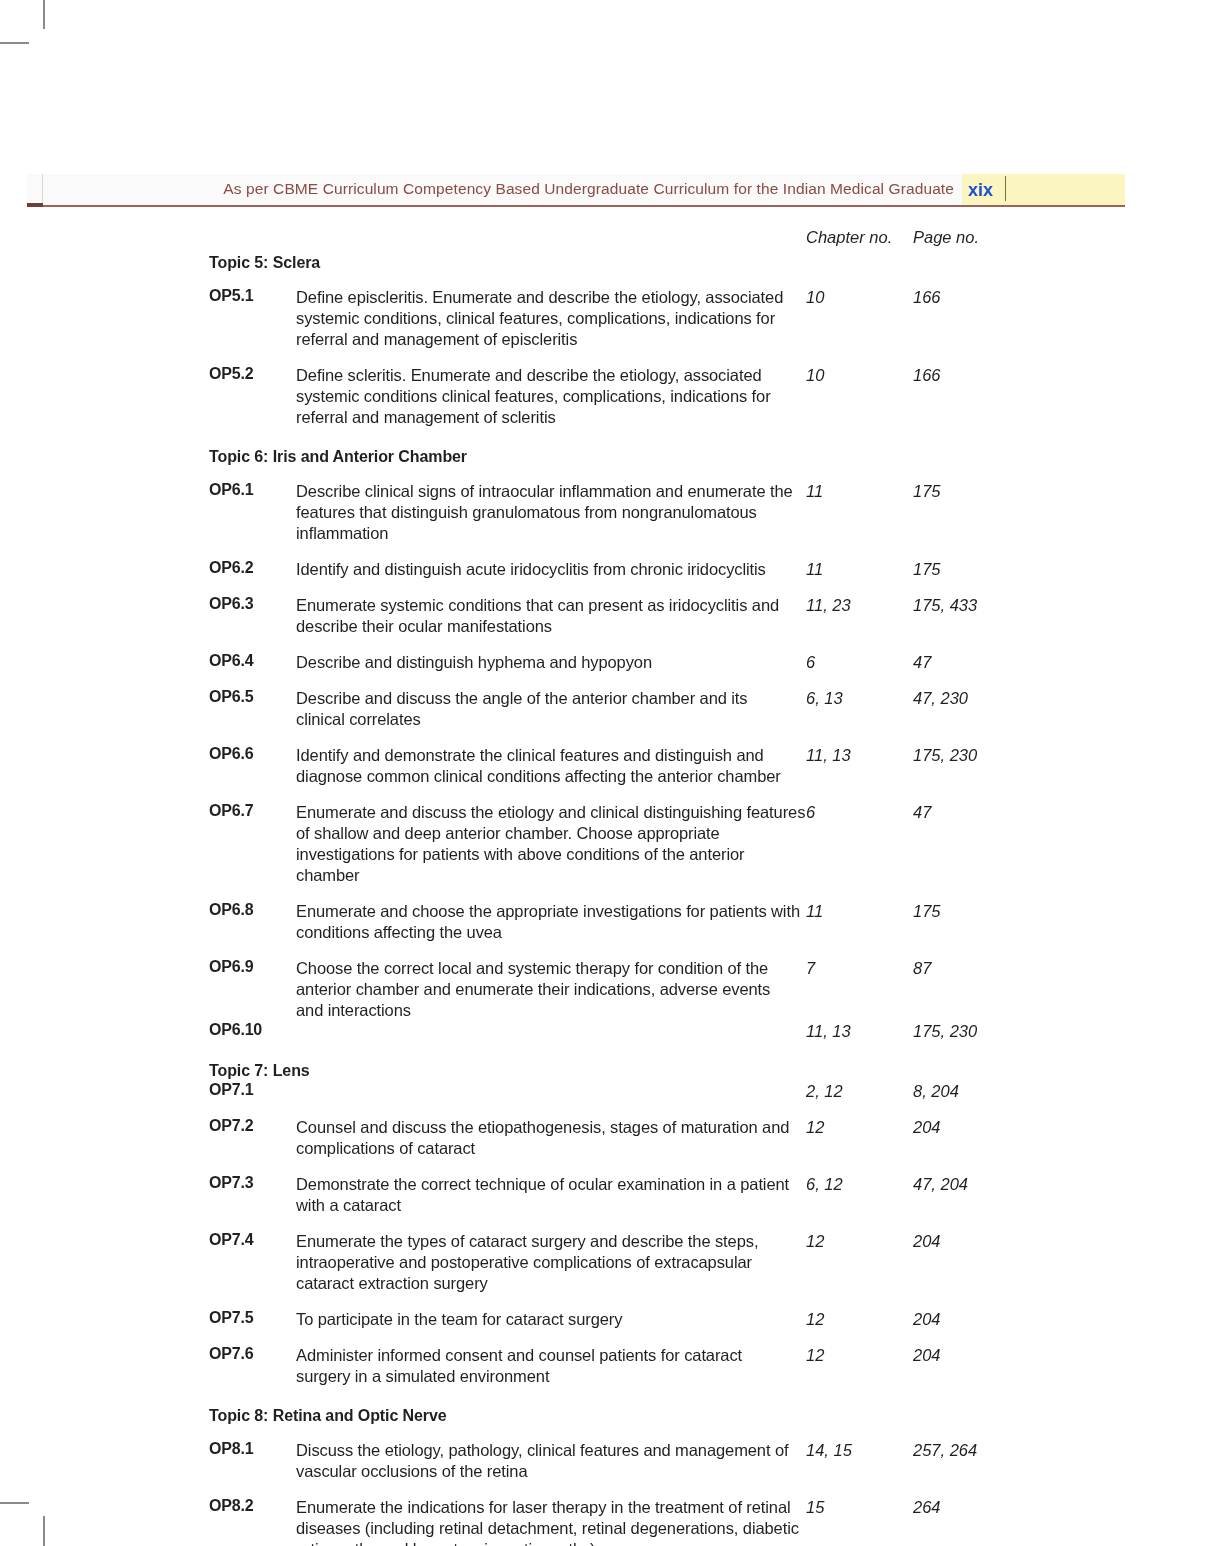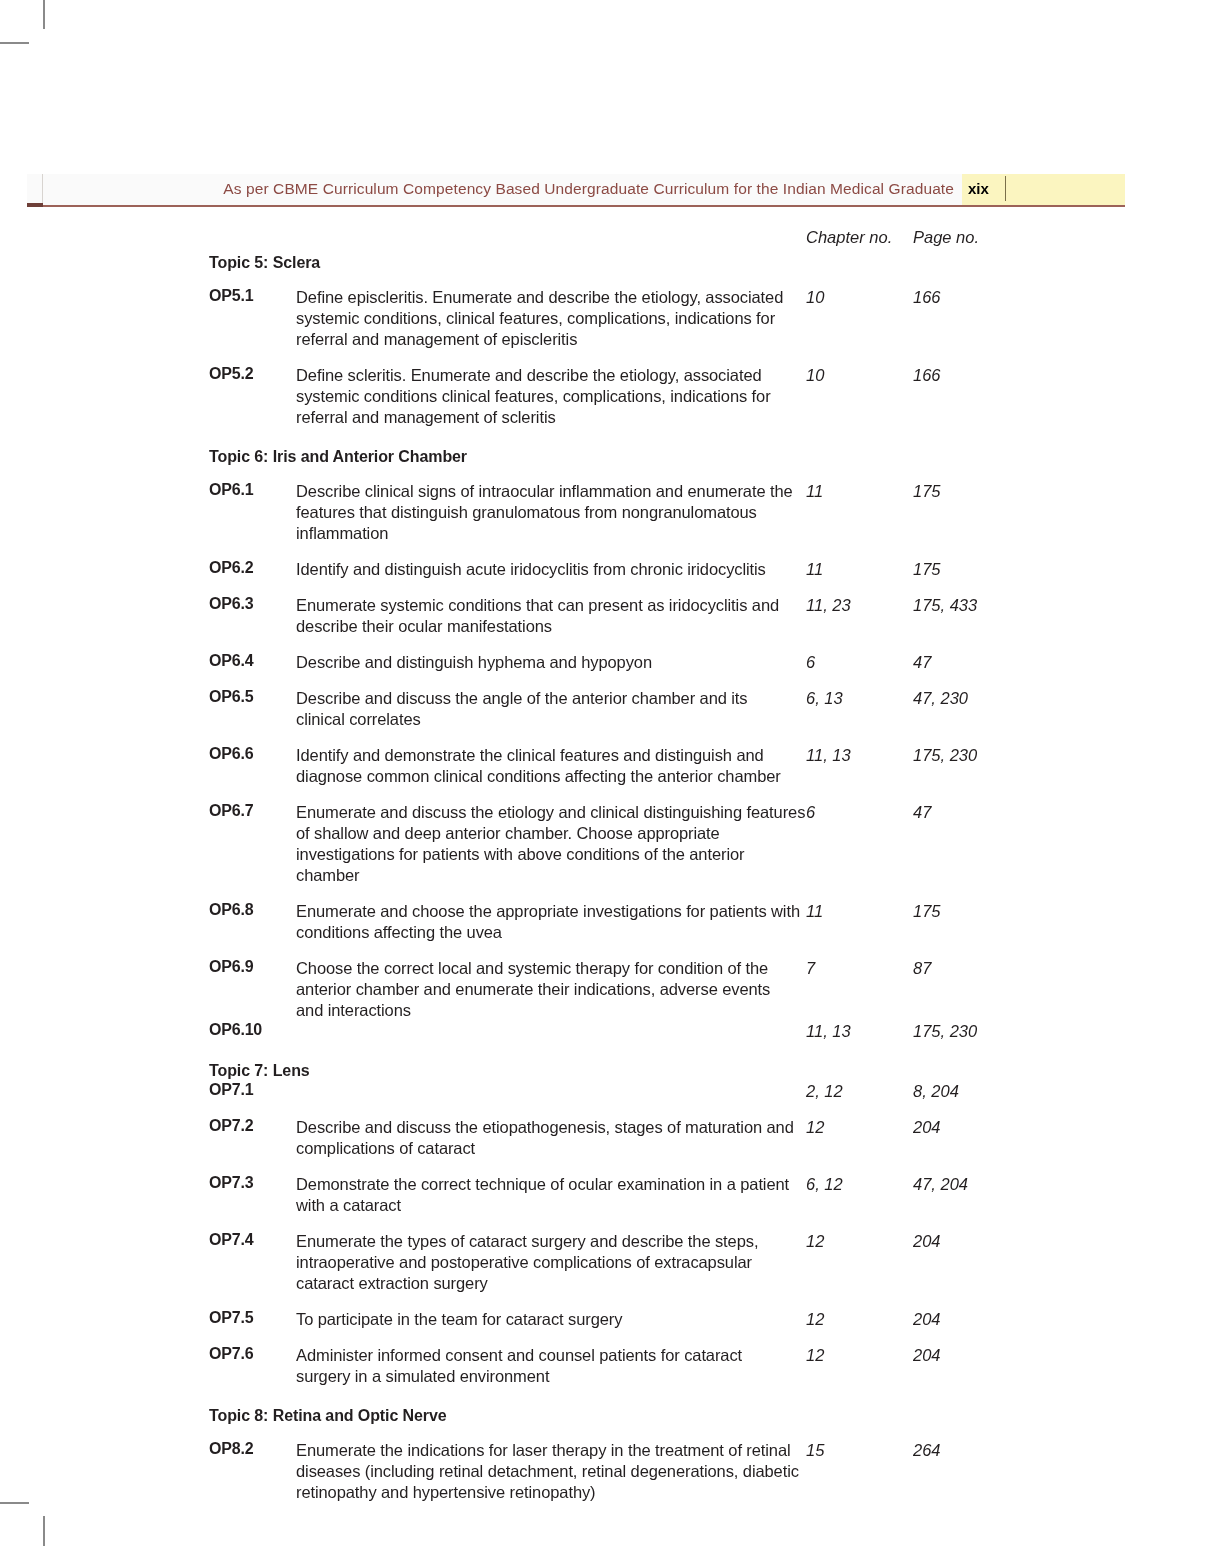--- a/index.html
+++ b/index.html
@@ -75,23 +75,23 @@
     box-sizing: border-box;
     font-size: 15.5px;
     letter-spacing: 0.1px;
     color: #8c4a44;
     white-space: nowrap;
   }
   .header-folio {
     position: absolute;
     left: 941px;
     top: 6px;
-    font-size: 15px;
+    font-size: 18px;
     font-weight: bold;
-    color: #000000;
+    color: #1d4ed8;
   }
   .header-folio-rule {
     position: absolute;
     left: 978px;
     top: 2px;
     width: 1.4px;
     height: 25px;
     background: #7a6f4a;
   }
   .header-rule {
@@ -290,21 +290,21 @@
     </div>
 
     <div class="topic spaced">Topic 7: Lens</div>
     <div class="row">
       <div class="code">OP7.1</div>
       <div class="chapter">2, 12</div>
       <div class="page">8, 204</div>
     </div>
     <div class="row">
       <div class="code">OP7.2</div>
-      <div class="desc">Describe and discuss the etiopathogenesis, stages of maturation and complications of cataract</div>
+      <div class="desc">Counsel and discuss the etiopathogenesis, stages of maturation and complications of cataract</div>
       <div class="chapter">12</div>
       <div class="page">204</div>
     </div>
     <div class="row">
       <div class="code">OP7.3</div>
       <div class="desc">Demonstrate the correct technique of ocular examination in a patient with a cataract</div>
       <div class="chapter">6, 12</div>
       <div class="page">47, 204</div>
     </div>
     <div class="row">
@@ -321,20 +321,26 @@
     </div>
     <div class="row">
       <div class="code">OP7.6</div>
       <div class="desc">Administer informed consent and counsel patients for cataract surgery in a simulated environment</div>
       <div class="chapter">12</div>
       <div class="page">204</div>
     </div>
 
     <div class="topic spaced">Topic 8: Retina and Optic Nerve</div>
     <div class="row">
+      <div class="code">OP8.1</div>
+      <div class="desc wide">Discuss the etiology, pathology, clinical features and management of vascular occlusions of the retina</div>
+      <div class="chapter">14, 15</div>
+      <div class="page">257, 264</div>
+    </div>
+    <div class="row">
       <div class="code">OP8.2</div>
       <div class="desc wide">Enumerate the indications for laser therapy in the treatment of retinal diseases (including retinal detachment, retinal degenerations, diabetic retinopathy and hypertensive retinopathy)</div>
       <div class="chapter">15</div>
       <div class="page">264</div>
     </div>
 
   </div>
 </div>
 
 </body></html>

